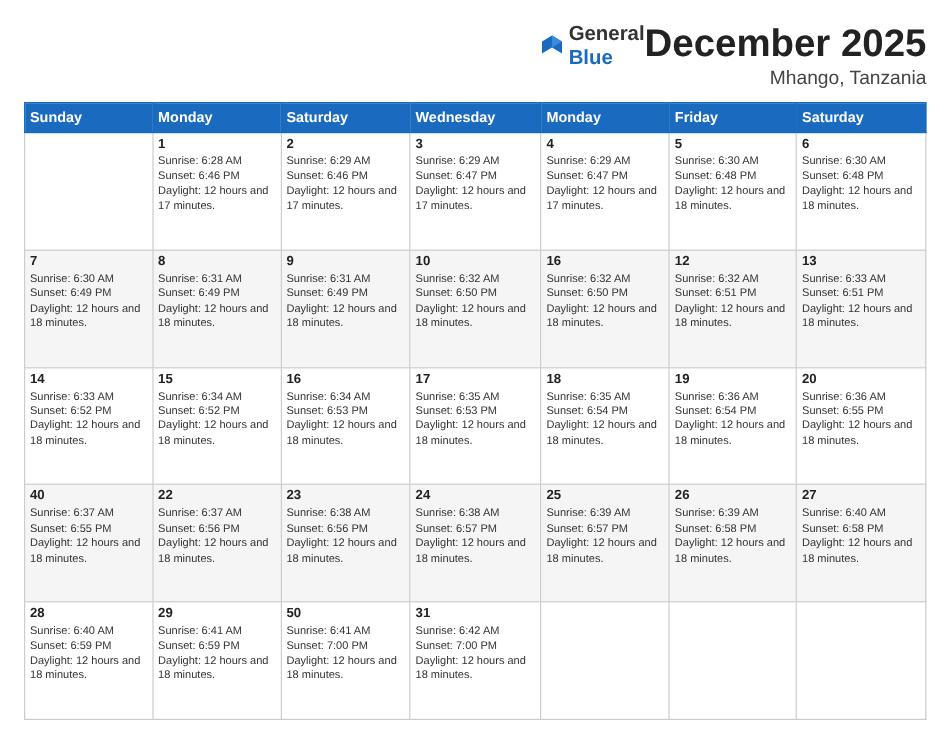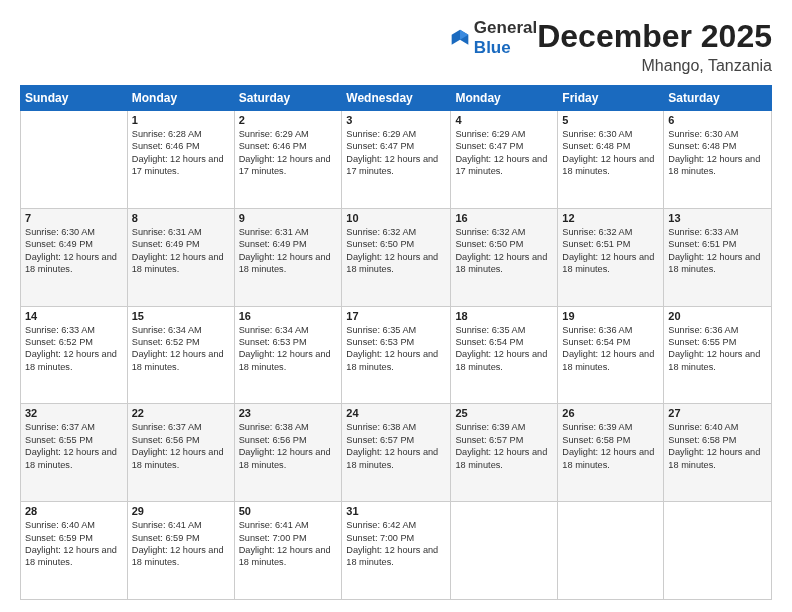--- a/index.html
+++ b/index.html
@@ -202,21 +202,21 @@
             <div class="day-num">19</div>
             <div class="day-info"><span>Sunrise: 6:36 AM</span><br><span>Sunset: 6:54 PM</span><br><span>Daylight: 12 hours and 18 minutes.</span></div>
           </td>
           <td>
             <div class="day-num">20</div>
             <div class="day-info"><span>Sunrise: 6:36 AM</span><br><span>Sunset: 6:55 PM</span><br><span>Daylight: 12 hours and 18 minutes.</span></div>
           </td>
         </tr>
         <tr>
           <td>
-            <div class="day-num">32</div>
+            <div class="day-num">40</div>
             <div class="day-info"><span>Sunrise: 6:37 AM</span><br><span>Sunset: 6:55 PM</span><br><span>Daylight: 12 hours and 18 minutes.</span></div>
           </td>
           <td>
             <div class="day-num">22</div>
             <div class="day-info"><span>Sunrise: 6:37 AM</span><br><span>Sunset: 6:56 PM</span><br><span>Daylight: 12 hours and 18 minutes.</span></div>
           </td>
           <td>
             <div class="day-num">23</div>
             <div class="day-info"><span>Sunrise: 6:38 AM</span><br><span>Sunset: 6:56 PM</span><br><span>Daylight: 12 hours and 18 minutes.</span></div>
           </td>

